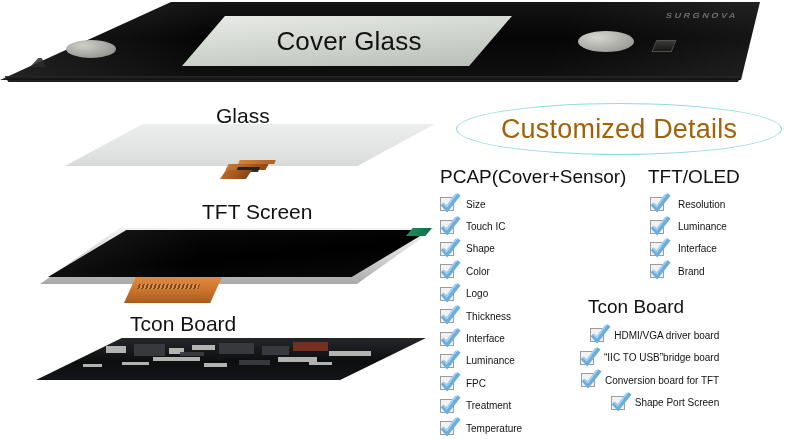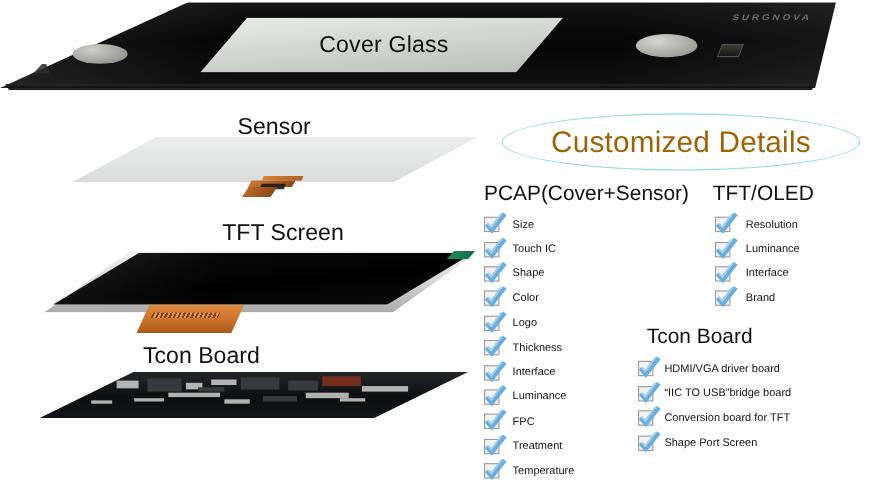--- a/index.html
+++ b/index.html
@@ -33,21 +33,21 @@
     clip-path:polygon(0.6% 0%, 97.5% 0%, 97.1% 100%, 1.1% 100%);
     opacity:.9;
   }
   .cg-view{
     position:absolute;left:182px;top:14px;width:330px;height:50px;
     background:linear-gradient(175deg,#e9ece7 0%,#cfd3cd 55%,#b9bdb7 100%);
     clip-path:polygon(13% 0%, 100% 0%, 87% 100%, 0% 100%);
     display:flex;align-items:center;justify-content:center;
   }
   .cg-view-label{
-    font-size:21px;color:#111;letter-spacing:.2px;
+    font-size:26px;color:#111;letter-spacing:.2px;
     transform:translateX(2px);
   }
   .cg-oval-l{
     position:absolute;left:66px;top:38px;width:50px;height:18px;border-radius:50%;
     background:radial-gradient(ellipse at 35% 30%,#cfcfc9,#9b9b95 70%,#7d7d78);
   }
   .cg-oval-r{
     position:absolute;left:578px;top:29px;width:56px;height:21px;border-radius:50%;
     background:radial-gradient(ellipse at 35% 30%,#d6d6d0,#a2a29c 70%,#83837d);
   }
@@ -163,21 +163,21 @@
   #pcap-title{left:4px;top:66px;}
   #tft-title{left:212px;top:66px;}
   #tcon-title{left:152px;top:196px;}
 
   .checklist{position:absolute;}
   #pcap-list{left:4px;top:93px;}
   #tft-list{left:214px;top:93px;}
   #tcon-list{left:144px;top:224px;}
 
   .check-row{display:flex;align-items:center;height:22.4px;}
-  #tcon-list .check-row{height:22.5px;}
+  #tcon-list .check-row{height:22.5px;justify-content:flex-end;}
 
   .cb{
     position:relative;width:14px;height:14px;flex:0 0 14px;
     background:#f2f2f2;border:1px solid #9c9c9c;
     box-sizing:border-box;
   }
   .cb svg{position:absolute;left:-1px;top:-6px;width:22px;height:22px;overflow:visible;}
   .check-label{
     font-size:10px;color:#111;white-space:nowrap;margin-left:10px;
   }
@@ -207,21 +207,21 @@
 
     <div class="layer" id="sensor-layer">
       <div class="sensor-sheet"></div>
       <div class="sensor-fpc">
         <i class="t1"></i>
           <i class="t2"></i>
           <i class="t3"></i>
           <i class="t4"></i>
       </div>
     </div>
-    <div class="stack-label" id="label-sensor">Sensor</div>
+    <div class="stack-label" id="label-sensor">Glass</div>
 
     <div class="layer" id="tft-layer">
       <div class="tft-frame"></div>
       <div class="tft-panel"></div>
       <div class="tft-green"></div>
       <div class="tft-fpc"></div>
     </div>
     <div class="stack-label" id="label-tft">TFT Screen</div>
 
     <div class="layer" id="tcon-layer">

